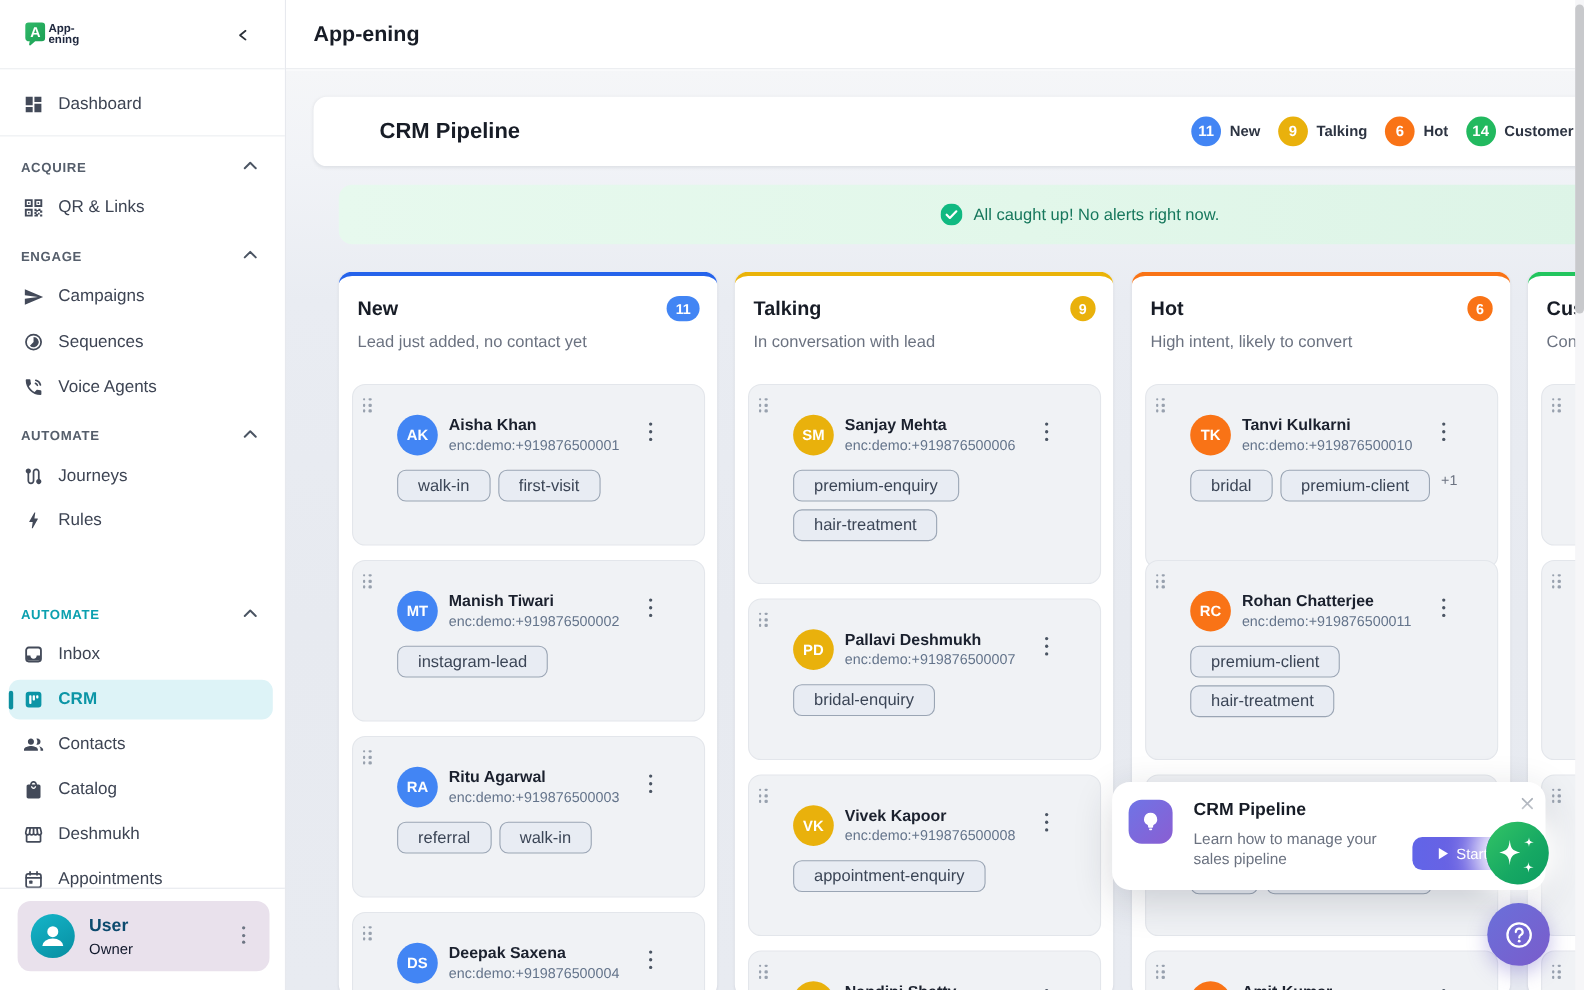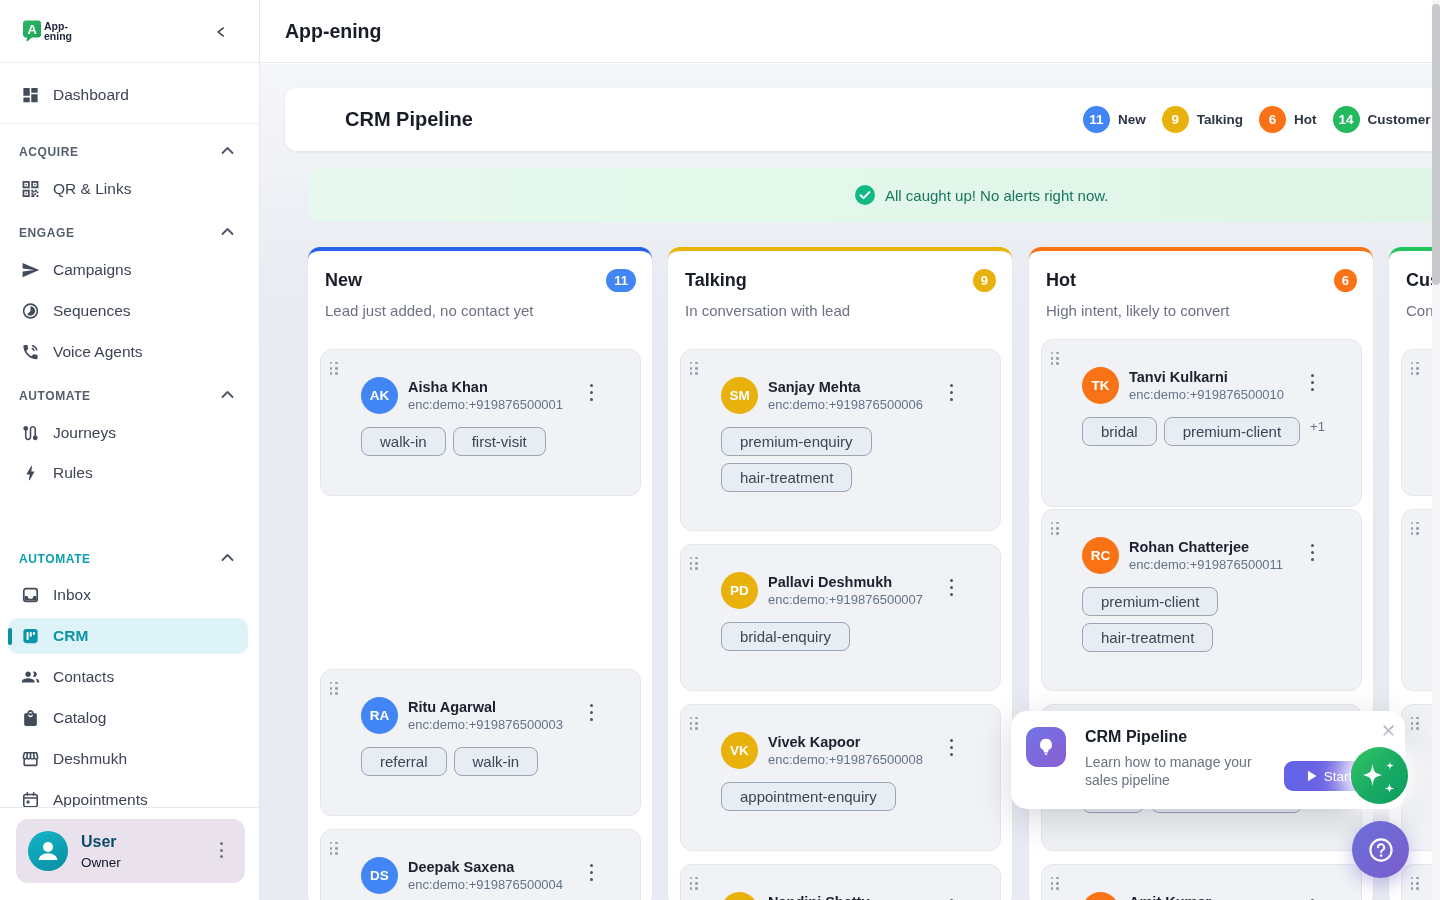--- a/index.html
+++ b/index.html
@@ -305,20 +305,41 @@
         <div class="mdots">
           <i></i>
           <i></i>
           <i></i>
         </div>
         <div class="tags">
           <div class="tag">walk-in</div>
           <div class="tag">first-visit</div>
         </div>
       </div>
+      <div class="lead" style="left:12px;top:262px;height:147px">
+        <div class="dots">
+          <i style="left:0px;top:0px"></i>
+          <i style="left:5.2px;top:0px"></i>
+          <i style="left:0px;top:5.2px"></i>
+          <i style="left:5.2px;top:5.2px"></i>
+          <i style="left:0px;top:10.4px"></i>
+          <i style="left:5.2px;top:10.4px"></i>
+        </div>
+        <div class="avatar av-blue">MT</div>
+        <div class="lname">Manish Tiwari</div>
+        <div class="lphone">enc:demo:+919876500002</div>
+        <div class="mdots">
+          <i></i>
+          <i></i>
+          <i></i>
+        </div>
+        <div class="tags">
+          <div class="tag">instagram-lead</div>
+        </div>
+      </div>
       <div class="lead" style="left:12px;top:422px;height:147px">
         <div class="dots">
           <i style="left:0px;top:0px"></i>
           <i style="left:5.2px;top:0px"></i>
           <i style="left:0px;top:5.2px"></i>
           <i style="left:5.2px;top:5.2px"></i>
           <i style="left:0px;top:10.4px"></i>
           <i style="left:5.2px;top:10.4px"></i>
         </div>
         <div class="avatar av-blue">RA</div>
@@ -438,21 +459,21 @@
         <div class="mdots">
           <i></i>
         </div>
       </div>
     </div>
     <div class="col" style="left:1029px">
       <div class="ctop" style="border-top-color:#f97316"></div>
       <h3>Hot</h3>
       <div class="sub">High intent, likely to convert</div>
       <div class="badge" style="background:#f97316">6</div>
-      <div class="lead" style="left:12px;top:92px;height:168px">
+      <div class="lead" style="left:12px;top:102px;height:168px">
         <div class="dots">
           <i style="left:0px;top:0px"></i>
           <i style="left:5.2px;top:0px"></i>
           <i style="left:0px;top:5.2px"></i>
           <i style="left:5.2px;top:5.2px"></i>
           <i style="left:0px;top:10.4px"></i>
           <i style="left:5.2px;top:10.4px"></i>
         </div>
         <div class="avatar av-orange">TK</div>
         <div class="lname">Tanvi Kulkarni</div>

